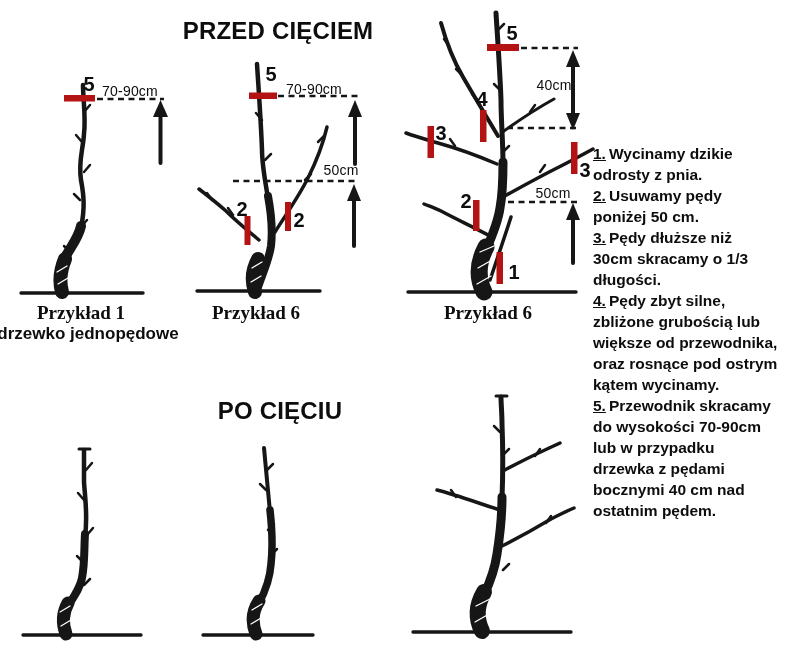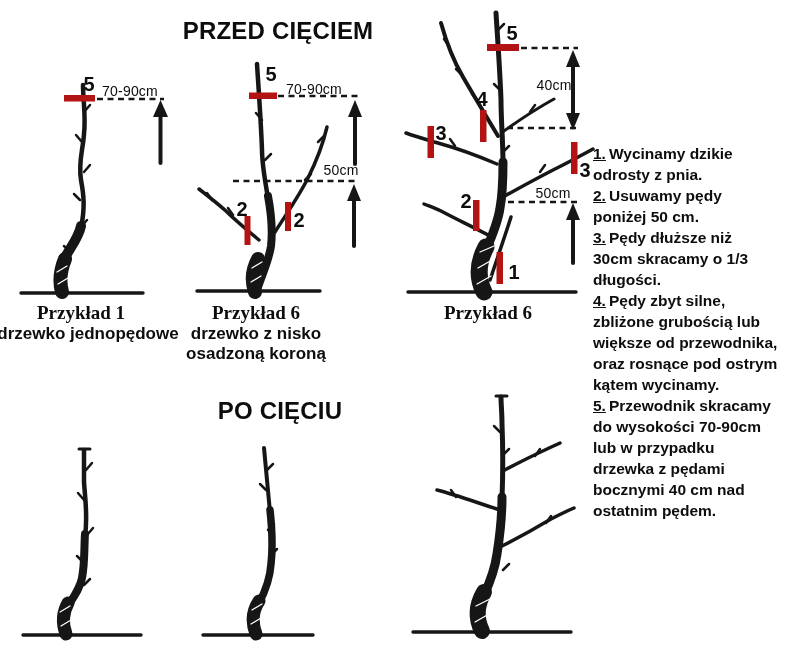--- a/index.html
+++ b/index.html
@@ -183,21 +183,20 @@
     </g>
   </svg>
 
   <div class="t-center title" style="left:278px; top:31px;">PRZED CIĘCIEM</div>
   <div class="t-center title" style="left:280px; top:411px;">PO CIĘCIU</div>
 
   <div class="abs ex-name" style="left:81px; top:302px;">Przykład 1</div>
   <div class="abs ex-desc" style="left:88px; top:324px;">drzewko jednopędowe</div>
 
   <div class="abs ex-name" style="left:256px; top:302px;">Przykład 6</div>
-  <div class="abs ex-desc wrap" style="left:256px; top:324px;">drzewko z nisko osadzoną koroną</div>
 
   <div class="abs ex-name" style="left:488px; top:302px;">Przykład 6</div>
 
   <div class="mark-num" style="left:89px; top:84px;">5</div>
   <div class="mark-num" style="left:271px; top:74px;">5</div>
   <div class="mark-num" style="left:242px; top:209px;">2</div>
   <div class="mark-num" style="left:299px; top:220px;">2</div>
   <div class="mark-num" style="left:512px; top:33px;">5</div>
   <div class="mark-num" style="left:482px; top:99px;">4</div>
   <div class="mark-num" style="left:441px; top:133px;">3</div>

